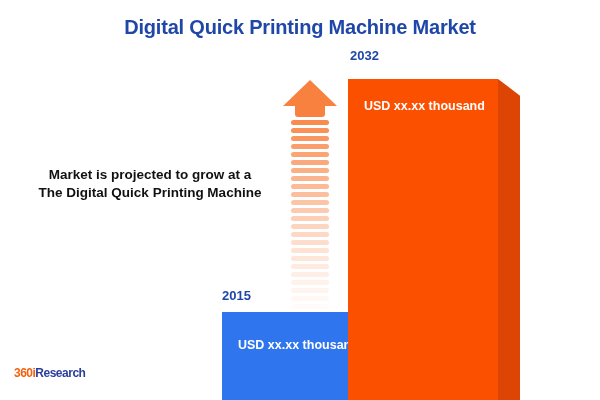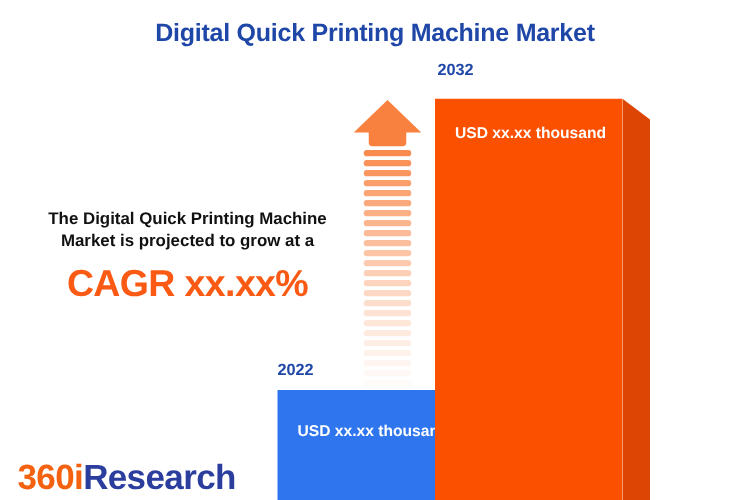--- a/index.html
+++ b/index.html
@@ -55,21 +55,21 @@
     color: #fa5a14;
     letter-spacing: -0.5px;
     line-height: 34px;
   }
 
   
   .logo {
     position: absolute;
     left: 14px;
     top: 366px;
-    font-size: 28px;
+    font-size: 12px;
     font-weight: bold;
     letter-spacing: -0.5px;
   }
   .logo .logo-a { color: #f4610f; }
   .logo .logo-b { color: #2b3e9e; }
 
   
   .arrow {
     position: absolute;
     left: 283px;
@@ -170,23 +170,22 @@
   #year-2032 { left: 350px; top: 48px; }
 </style>
 </head>
 <body>
 
 <div id="infographic">
 
   <div class="title">Digital Quick Printing Machine Market</div>
 
   <div class="copy-block">
+    <div class="copy-line">Market is projected to grow at a</div>
     <div class="copy-line">The Digital Quick Printing Machine</div>
-    <div class="copy-line">Market is projected to grow at a</div>
-    <div class="cagr">CAGR xx.xx%</div>
   </div>
 
   <div class="arrow">
     <div class="arrow-head"></div>
     <div class="arrow-neck"></div>
     <div id="arrow-segments">
         <div class="arrow-seg" style="top: 40px; background: rgba(249, 129, 63, 0.92);"></div>
         <div class="arrow-seg" style="top: 48px; background: rgba(249, 129, 63, 0.87);"></div>
         <div class="arrow-seg" style="top: 56px; background: rgba(249, 129, 63, 0.824);"></div>
         <div class="arrow-seg" style="top: 64px; background: rgba(249, 129, 63, 0.773);"></div>
@@ -208,21 +207,21 @@
         <div class="arrow-seg" style="top: 192px; background: rgba(249, 129, 63, 0.133);"></div>
         <div class="arrow-seg" style="top: 200px; background: rgba(249, 129, 63, 0.106);"></div>
         <div class="arrow-seg" style="top: 208px; background: rgba(249, 129, 63, 0.08);"></div>
         <div class="arrow-seg" style="top: 216px; background: rgba(249, 129, 63, 0.055);"></div>
         <div class="arrow-seg" style="top: 224px; background: rgba(249, 129, 63, 0.03);"></div>
         <div class="arrow-seg" style="top: 232px; background: rgba(249, 129, 63, 0.01);"></div>
         <div class="arrow-seg" style="top: 240px; background: rgba(249, 129, 63, 0);"></div>
       </div>
   </div>
 
-  <div class="year-label" id="year-2024">2022</div>
+  <div class="year-label" id="year-2024">2015</div>
 
   <div class="bar" id="bar-2024">
     <div class="bar-front"></div>
     <div class="bar-side"></div>
     <div class="bar-label">USD xx.xx thousand</div>
   </div>
 
   <div class="year-label" id="year-2032">2032</div>
 
   <div class="bar" id="bar-2032">

